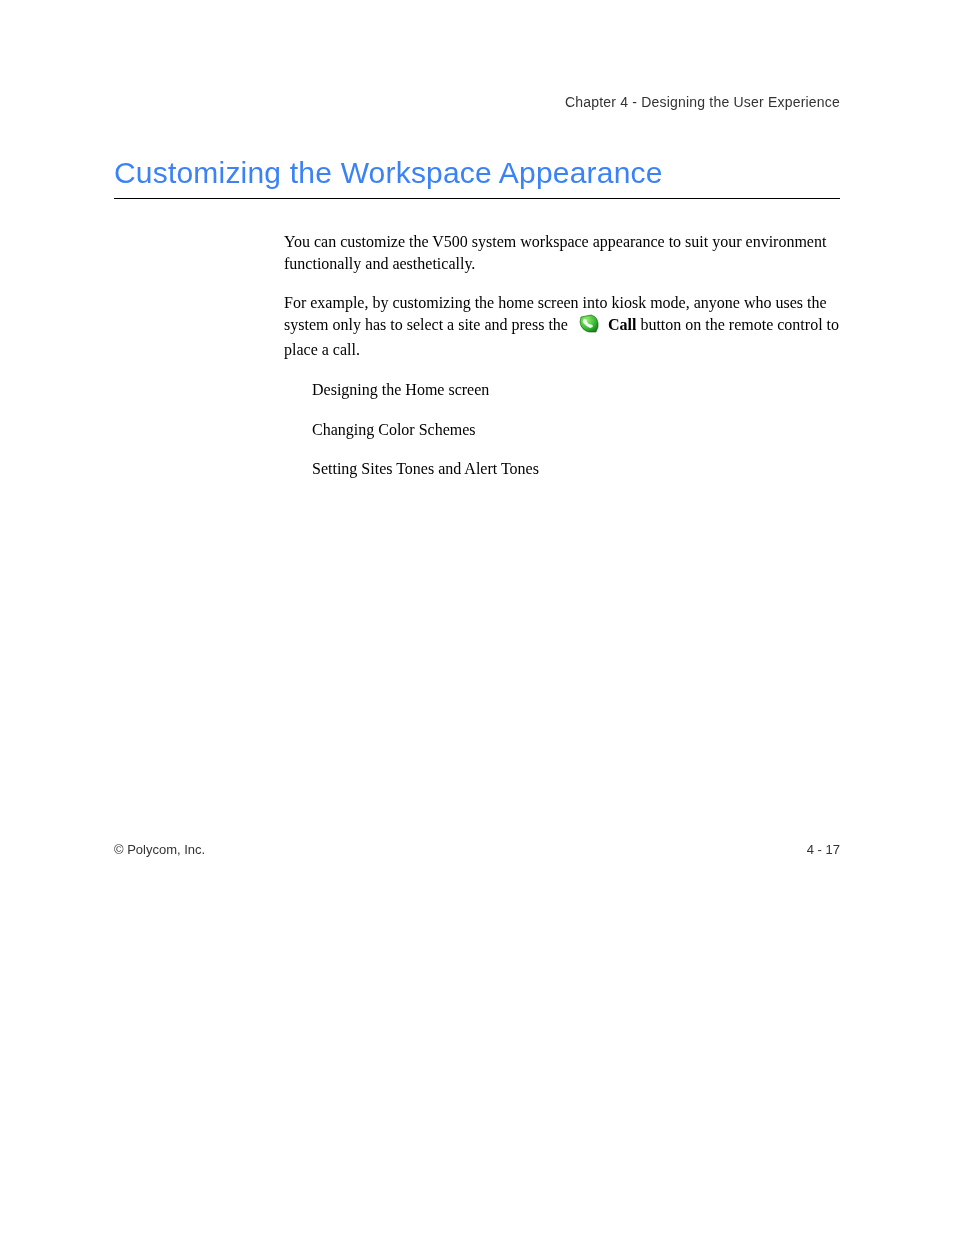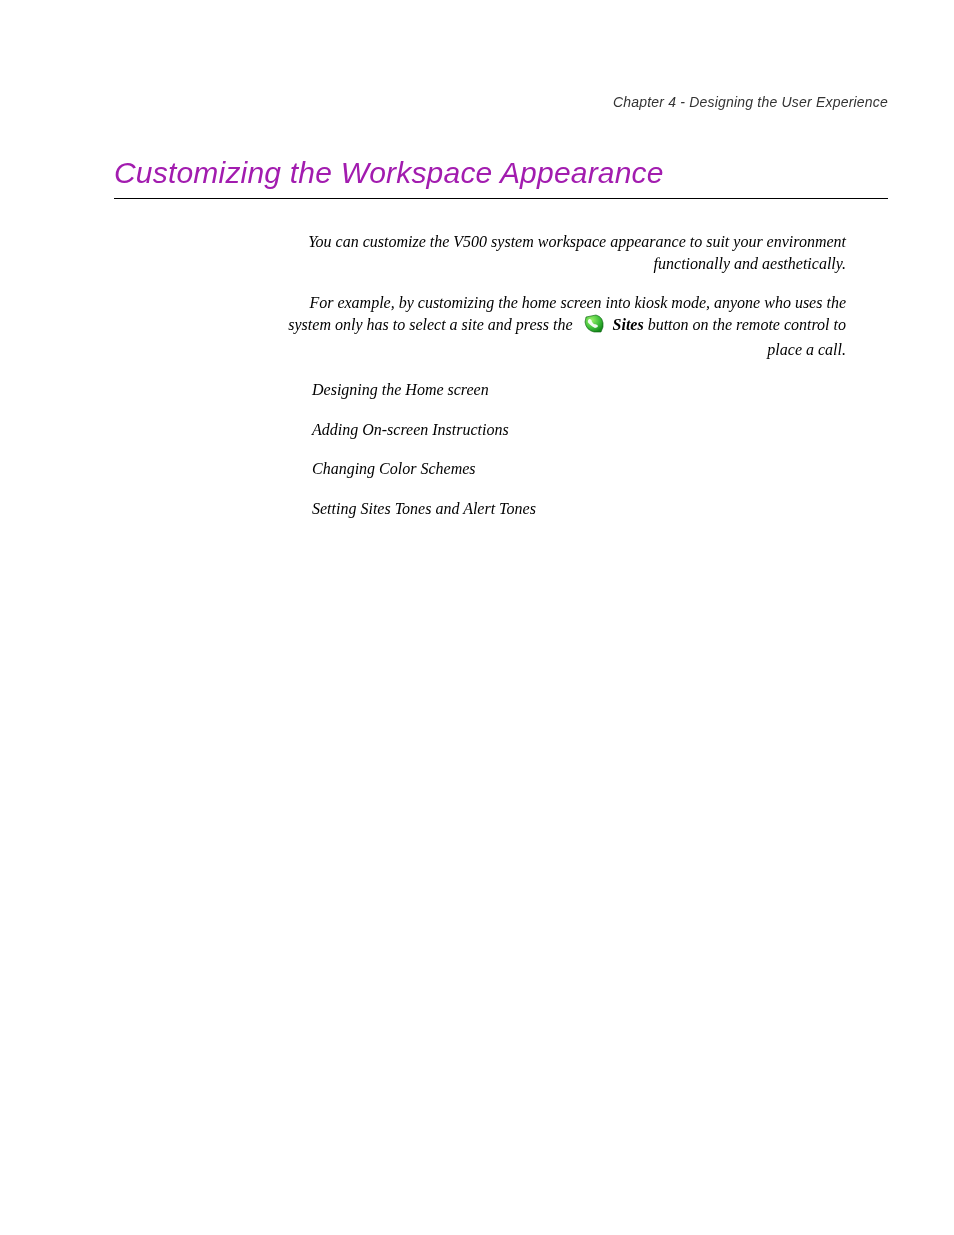--- a/index.html
+++ b/index.html
@@ -1,52 +1,51 @@
 <!DOCTYPE html>
 <html><head>
   <meta charset="utf-8">
   <style>
     * { margin: 0; padding: 0; box-sizing: border-box; }
     html, body { width: 954px; height: 1235px; background: #fff; font-family: "Palatino Linotype", "Book Antiqua", Palatino, Georgia, serif; color: #000; }
     .page {
       position: relative;
       width: 954px;
       height: 949px;
-      padding: 94px 66px 0 114px;
-      font-style: italic;
+      padding: 94px 114px 0 114px;
     }
     .chapter-header {
       text-align: right;
       font-family: "Trebuchet MS", "Lucida Sans", "Segoe UI", Arial, sans-serif;
       font-size: 14px;
       color: #333;
       letter-spacing: 0.2px;
     }
     .section-title {
       margin-top: 46px;
       font-family: "Trebuchet MS", "Lucida Sans", "Segoe UI", Arial, sans-serif;
       font-weight: 400;
       font-size: 30px;
-      color: #a21caf;
+      color: #3b82f6;
       letter-spacing: 0.2px;
     }
     .rule {
       margin-top: 8px;
       border: none;
       border-top: 1px solid #000;
       height: 0;
     }
     .body {
       margin-top: 32px;
       margin-left: 170px;
       width: 562px;
       font-size: 16px;
       line-height: 1.35;
     }
-    .para { margin-bottom: 18px; text-align: right; }
+    .para { margin-bottom: 18px; }
     .call-icon {
       display: inline-block;
       vertical-align: -4px;
       margin: 0 4px 0 6px;
     }
     .bold { font-weight: 700; }
     .list {
       margin-top: 2px;
       margin-left: 28px;
     }
@@ -90,29 +89,32 @@
             <radialGradient id="g" cx="35%" cy="30%" r="75%">
               <stop offset="0%" stop-color="#9cf26a"></stop>
               <stop offset="60%" stop-color="#3fbf3a"></stop>
               <stop offset="100%" stop-color="#168a1b"></stop>
             </radialGradient>
           </defs>
           <path d="M3 3 L13 1 Q21 3 20 13 L18 18 L11 18 Q3 16 2 8 Z" fill="url(#g)" stroke="#0b5c10" stroke-width="0.6"></path>
           <path d="M6 5 Q4.5 6.2 4.8 8.2 L7.2 10.8 Q9.2 12.8 12 14 L14.2 13.2 Q15.6 12.6 14.4 11 L12.4 10.2 Q11.2 10.6 10 9.2 L8.8 7.6 Q9 6 7.4 5.2 Z" fill="#ffffff" opacity="0.92"></path>
         </svg>
       </span>
-      <span class="bold">Sites</span>
+      <span class="bold">Call</span>
       <span> </span>
       <span>button on the remote control to place a call.</span>
     </p>
 
 
     <div class="list">
       <div class="list-item">Designing the Home screen</div>
-      <div class="list-item">Adding On-screen Instructions</div>
       <div class="list-item">Changing Color Schemes</div>
       <div class="list-item">Setting Sites Tones and Alert Tones</div>
     </div>
 
   </div>
 
+  <div class="footer">
+    <span>© Polycom, Inc.</span>
+    <span>4 - 17</span>
+  </div>
 
 </div>
 
 </body></html>

